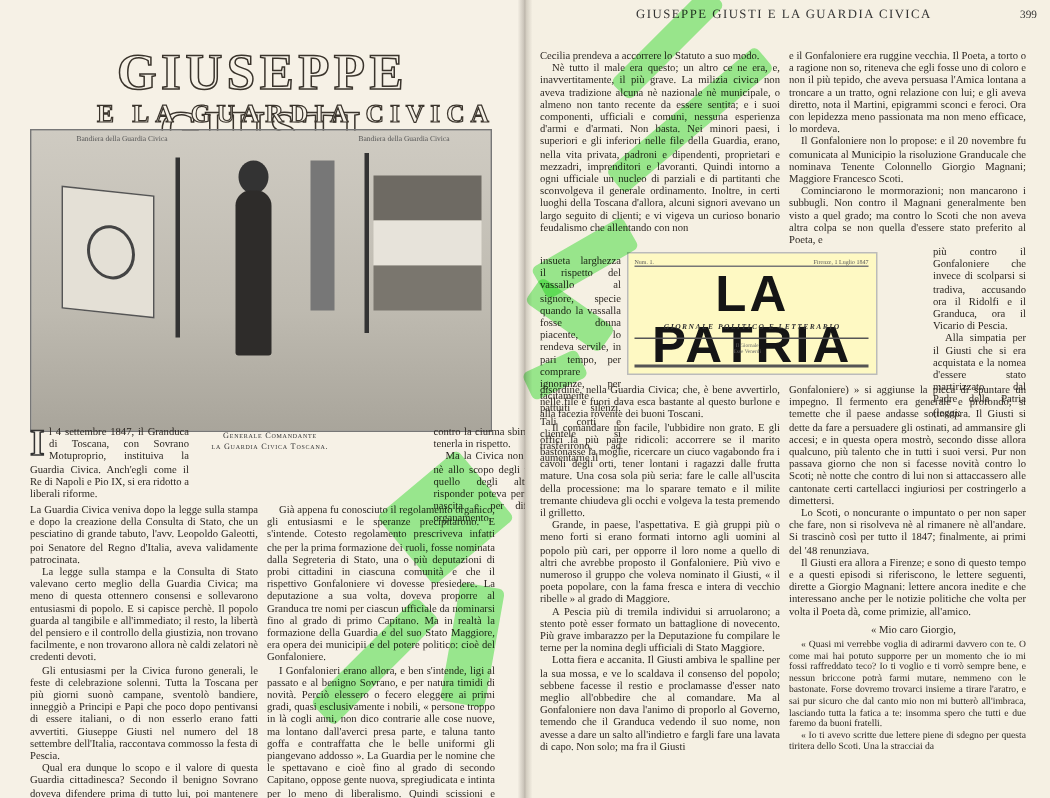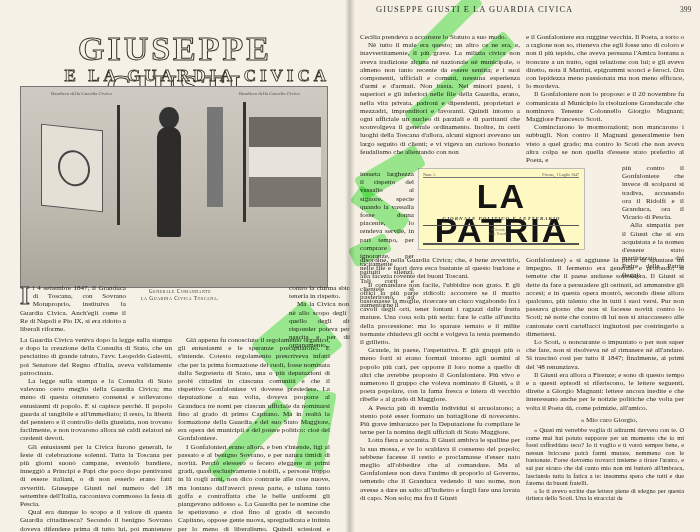--- a/index.html
+++ b/index.html
@@ -20,21 +20,21 @@
   .figure .soldier{position:absolute;left:136px;top:40px;width:24px;height:110px;background:#2e2c2a;border-radius:10px 10px 2px 2px;}
   .figure .soldier-head{position:absolute;left:138px;top:20px;width:20px;height:22px;background:#333;border-radius:50%;}
   .figure .tree{position:absolute;left:186px;top:20px;width:16px;height:100px;background:#777;}
   .figure .caption-tl{position:absolute;left:30px;top:4px;font-size:5px;color:#555;line-height:6px;}
   .figure .caption-tr{position:absolute;left:218px;top:4px;font-size:5px;color:#555;line-height:6px;}
   .fig-caption{position:absolute;left:130px;top:288px;width:100px;text-align:center;font-size:5.5px;letter-spacing:0.5px;line-height:7px;color:#333;font-variant:small-caps;}
   .col{position:absolute;font-size:7.1px;line-height:8.2px;text-align:justify;color:#2b2621;}
   .col p{margin:0;text-indent:8px;}
   .col p.noindent{text-indent:0;}
   .dropcap{float:left;font-size:25px;line-height:22px;margin:1px 3px 0 0;color:#f6f1e6;-webkit-text-stroke:1px #333;font-weight:bold;}
-  .running-head{position:absolute;left:376px;top:4px;font-size:8.5px;letter-spacing:1px;color:#333;}
+  .running-head{position:absolute;left:424px;top:4px;font-size:8.5px;letter-spacing:1px;color:#333;}
   .page-num{position:absolute;left:680px;top:5px;font-size:7.5px;color:#333;}
   .news{position:absolute;left:418px;top:168px;width:165px;height:80px;background:#fef9c3;border:1px solid #bbb;}
   .news .meta{position:absolute;left:4px;top:3px;width:156px;display:flex;justify-content:space-between;font-size:4px;color:#555;border-bottom:1px solid #777;}
   .news .masthead{position:absolute;left:0;top:10px;width:165px;text-align:center;font-family:"Liberation Sans",sans-serif;font-weight:bold;font-size:34px;letter-spacing:2px;color:#151515;line-height:34px;}
   .news .sub{position:absolute;left:0;top:47px;width:165px;text-align:center;font-size:5px;font-style:italic;font-weight:bold;letter-spacing:1px;color:#333;}
   .news .rule{position:absolute;left:4px;width:156px;height:1px;background:#555;}
   .news .small{position:absolute;font-size:3.5px;color:#666;line-height:4px;}
   .hl{position:absolute;background:#7df07a;opacity:0.75;mix-blend-mode:multiply;border-radius:4px;}
   .letter-head{text-align:center;font-style:normal;}
 </style>

